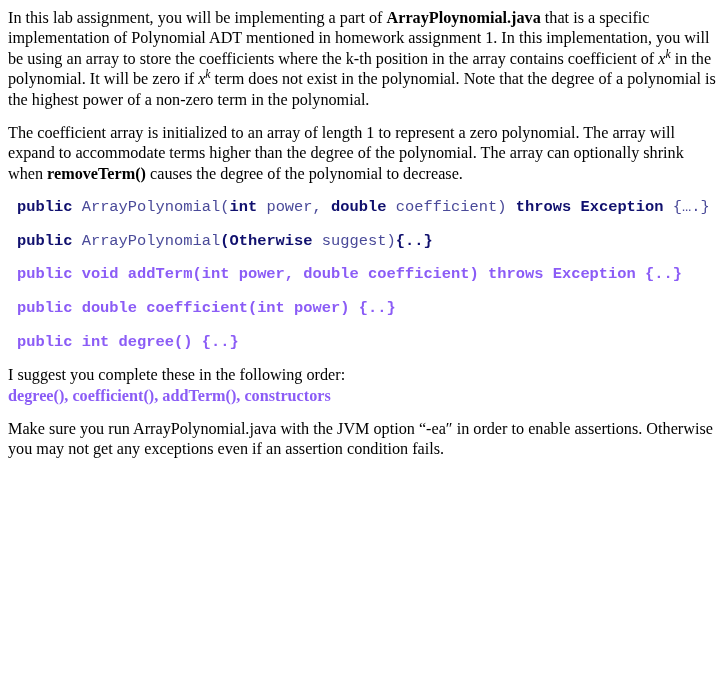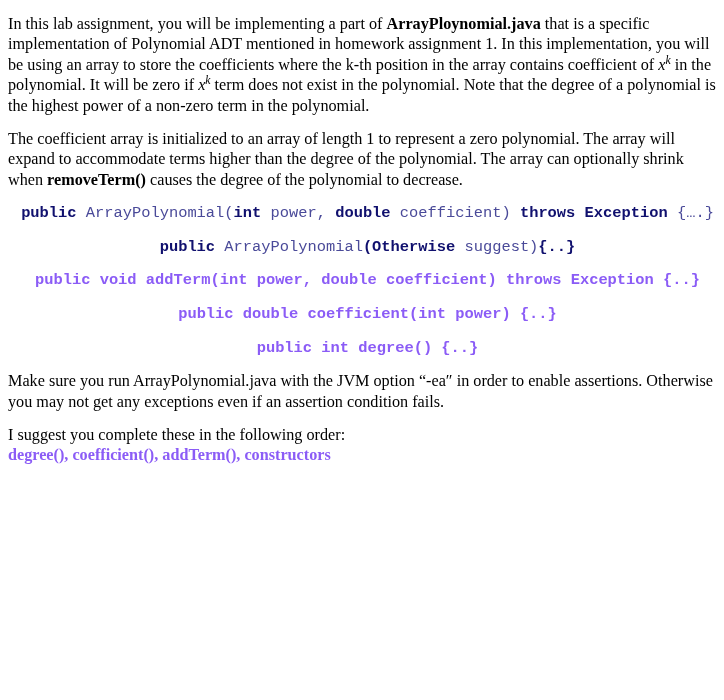--- a/index.html
+++ b/index.html
@@ -12,21 +12,21 @@
     height: 700px;
     overflow: hidden;
     font-family: "Liberation Serif", "DejaVu Serif", serif;
     color: #000000;
     -webkit-font-smoothing: antialiased;
   }
   .page {
     box-sizing: border-box;
     width: 724px;
     height: 556px;
-    padding: 14px 6px 0 8px;
+    padding: 8px 6px 0 8px;
   }
   p.prose {
     margin: 0 0 13px 0;
     font-size: 16.2px;
     line-height: 20.4px;
     text-align: left;
     color: #000000;
   }
   b, .bold {
     font-weight: bold;
@@ -42,21 +42,20 @@
     line-height: 0;
   }
   pre.code, p.code {
     margin: 0 0 13px 9px;
     font-family: "Liberation Mono", "DejaVu Sans Mono", monospace;
     font-size: 15.4px;
     line-height: 20.6px;
     color: #15158c;
     white-space: pre-wrap;
     word-break: normal;
-    text-align: center;
   }
   .code .kw {
     font-weight: bold;
     color: #10106e;
   }
   .code .id {
     font-weight: normal;
     color: #4a4a99;
   }
   .code .allbold {
@@ -82,17 +81,17 @@
 
   <p class="code"><span class="kw">public</span><span class="id"> ArrayPolynomial</span><span class="kw">(Otherwise</span><span class="id"> suggest)</span><span class="kw">{..}</span></p>
 
 
   <p class="code"><span class="allbold">public void addTerm(int power, double coefficient) throws Exception {..}</span></p>
 
   <p class="code"><span class="allbold">public double coefficient(int power) {..}</span></p>
 
   <p class="code"><span class="allbold">public int degree() {..}</span></p>
 
+  <p class="prose order-line"><span>I suggest you complete these in the following order:</span><br><span class="code" style="display:inline-block;margin:0;"><span class="allbold">degree(), coefficient(), addTerm(), constructors</span></span></p>
+
   <p class="prose"><span>Make sure you run ArrayPolynomial.java with the JVM option “-ea″  in order to enable assertions. Otherwise you may not get any exceptions even if an assertion condition fails.</span></p>
-
-  <p class="prose order-line"><span>I suggest you complete these in the following order:</span><br><span class="code" style="display:inline-block;margin:0;"><span class="allbold">degree(), coefficient(), addTerm(), constructors</span></span></p>
 
 </div>
 
 </body></html>

